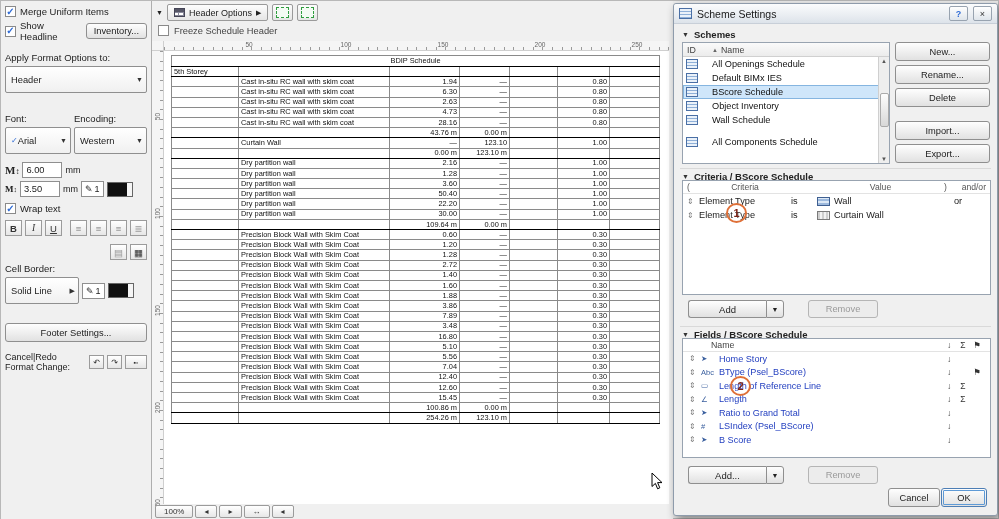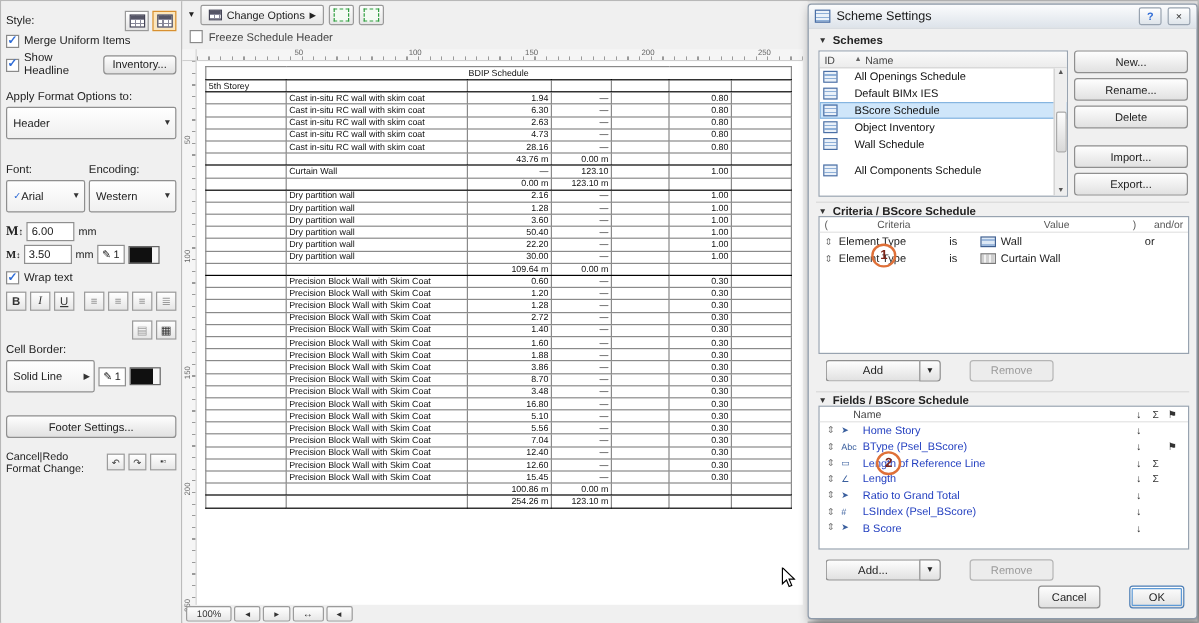--- a/index.html
+++ b/index.html
@@ -106,42 +106,32 @@
 .fieldsbox{position:absolute;left:8px;top:334px;width:309px;height:120px}
 .fhead{display:flex;align-items:center;height:13px;font-size:8.8px;color:#444;border-bottom:1px solid #e3e3e3;padding:0 6px}
 .fhead .fnamecol{margin-left:22px}
 .fhead .hicons{margin-left:auto;display:flex}
 .fhead .hicons span{width:14px;text-align:center;font-size:8.5px;color:#333}
 .frow{display:flex;align-items:center;height:13.5px;padding:0 6px;font-size:9.1px}
 .ficon{width:18px;font-size:7.5px;color:#3a5f9e;overflow:hidden;white-space:nowrap}
 .fname{flex:1;color:#2440c0}
 .fsort,.fsum,.fflag{width:14px;text-align:center;font-size:8.5px;color:#333}
 
-.dfoot{position:absolute;right:10px;bottom:8px;display:flex;gap:24px}
+.dfoot{position:absolute;right:10px;bottom:8px;display:flex;gap:1px}
 .dfoot .btn{width:52px;height:19px;padding:0}
 .dfoot .ok{width:46px;outline:1px solid #5e9ad6;outline-offset:-3px;border-color:#4d7eb5}
 
 .circ{position:absolute;width:21px;height:20px;border:2px solid #df7038;border-radius:50%;color:#7c2418;font-size:11px;font-weight:700;display:flex;align-items:center;justify-content:center;background:rgba(255,255,255,0.05);z-index:50}
 </style>
 </head>
 <body>
 
 <div class="app">
 
   <div class="panel">
-    <div class="prow">
-      <span class="lbl">Style:</span>
-      <span class="flex"></span>
-      <span class="tbtn">
-          <span class="mini-grid"></span>
-        </span>
-      <span class="tbtn on">
-          <span class="mini-grid"></span>
-        </span>
-    </div>
     <div class="chk">
       <span class="box">✓</span>
       <span>Merge Uniform Items</span>
     </div>
     <div class="prow">
       <div class="chk">
         <span class="box">✓</span>
         <span>Show Headline</span>
       </div>
       <span class="flex"></span>
@@ -232,21 +222,21 @@
       <span class="fmtbtn" style="width:15px;height:14px;font-size:8px">↷</span>
       <span class="fmtbtn" style="width:22px;height:14px;font-size:7px">▪▫</span>
     </div>
   </div>
 
   <div class="mid">
     <div class="tools">
       <span class="tribtn">▼</span>
       <span class="toolbtn">
         <span class="mini-grid" style="width:11px;height:9px"></span>
-        <span>Change Options</span>
+        <span>Header Options</span>
         <span class="tribtn">▶</span>
       </span>
       <span class="toolbtn" style="padding:0 3px">
           <span class="greenbox"></span>
         </span>
       <span class="toolbtn" style="padding:0 3px">
           <span class="greenbox"></span>
         </span>
     </div>
     <div class="freeze">
@@ -497,21 +487,21 @@
               <td class="c1">Precision Block Wall with Skim Coat</td>
               <td class="c2">3.86</td>
               <td class="c3">—</td>
               <td class="c4"></td>
               <td class="c5">0.30</td>
               <td class="c6"></td>
             </tr>
             <tr>
               <td class="c0"></td>
               <td class="c1">Precision Block Wall with Skim Coat</td>
-              <td class="c2">8.70</td>
+              <td class="c2">7.89</td>
               <td class="c3">—</td>
               <td class="c4"></td>
               <td class="c5">0.30</td>
               <td class="c6"></td>
             </tr>
             <tr>
               <td class="c0"></td>
               <td class="c1">Precision Block Wall with Skim Coat</td>
               <td class="c2">3.48</td>
               <td class="c3">—</td>

